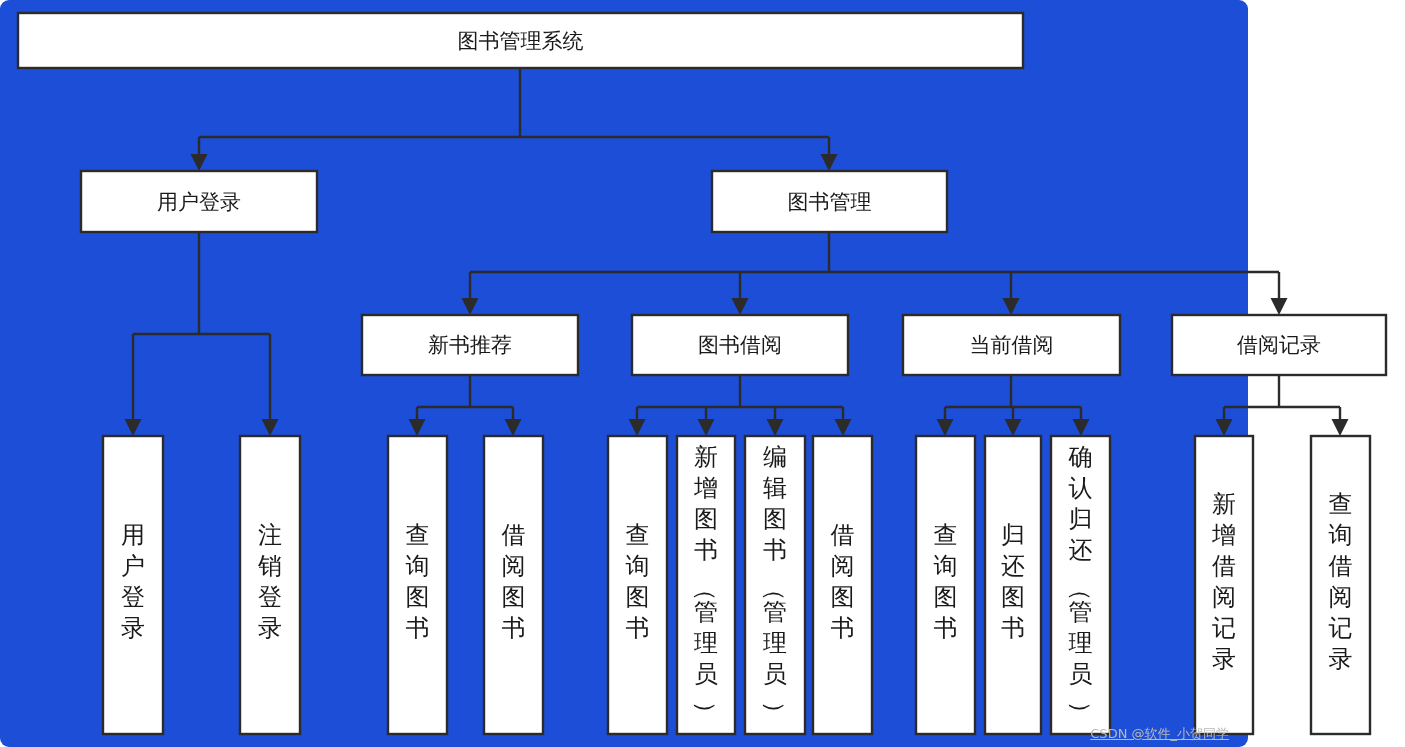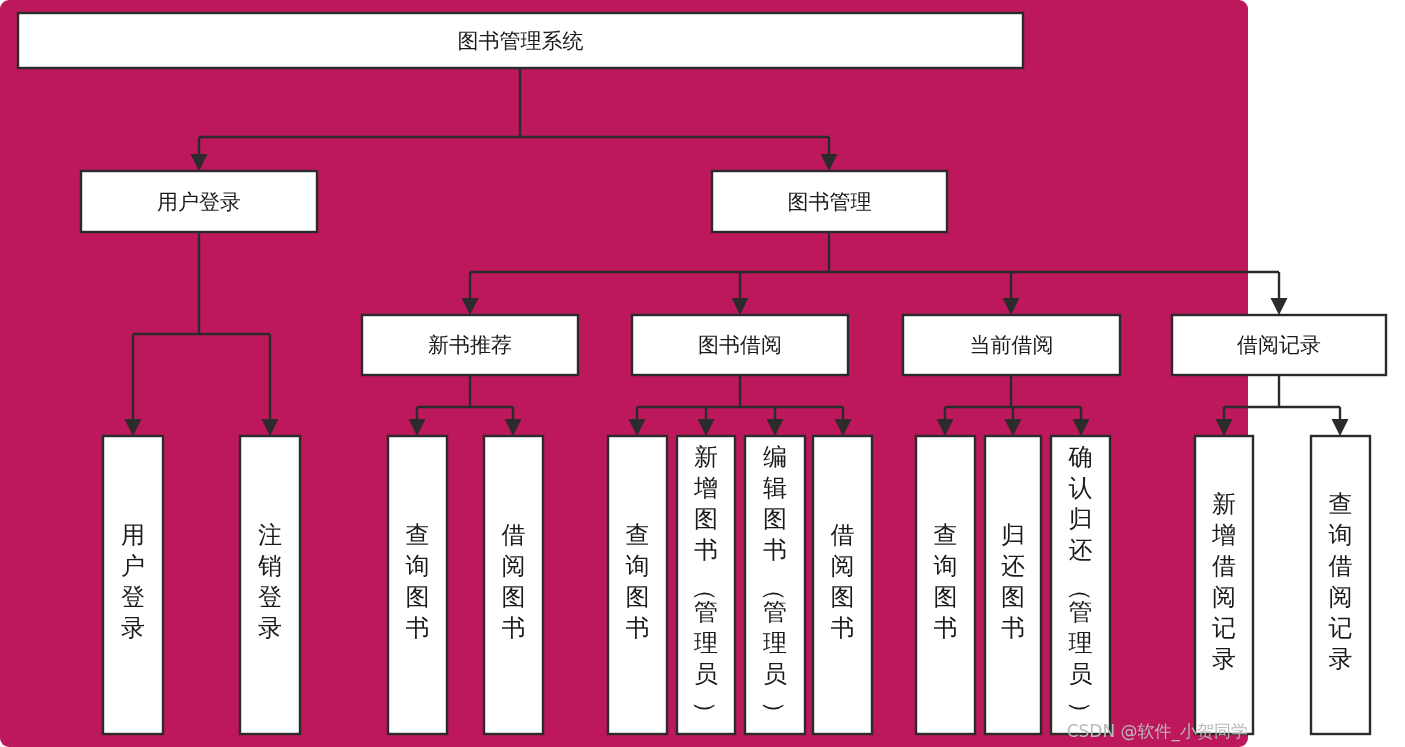--- a/index.html
+++ b/index.html
@@ -10,21 +10,21 @@
   body {
     width: 1405px;
     height: 747px;
     font-family: "DejaVu Sans", "Liberation Sans", sans-serif;
     overflow: hidden;
   }
   #diagram-root {
     position: relative;
     width: 1248px;
     height: 747px;
-    background: #be185d;
+    background: #1d4ed8;
     border-radius: 9px;
   }
   svg.canvas {
     position: absolute;
     left: 0;
     top: 0;
     width: 1405px;
     height: 747px;
   }
   .node-box {
@@ -44,27 +44,28 @@
     stroke-width: 2.4;
     fill: none;
     stroke-linecap: butt;
   }
   .arrow-head {
     fill: #2b2b2b;
     stroke: none;
   }
   .watermark {
     position: absolute;
-    right: 0;
+    right: 19px;
     bottom: 4px;
     font-family: "DejaVu Sans", "Liberation Sans", sans-serif;
-    font-size: 17px;
+    font-size: 13px;
     color: #b9b9b9;
     white-space: nowrap;
     pointer-events: none;
+    text-decoration: underline;
   }
 </style>
 </head>
 <body>
 
 <div id="diagram-root">
   <svg class="canvas" viewBox="0 0 1405 747">
     <g id="edges-layer">
         <g>
           <path class="edge" d="M 520 68 L 520 137"></path>

